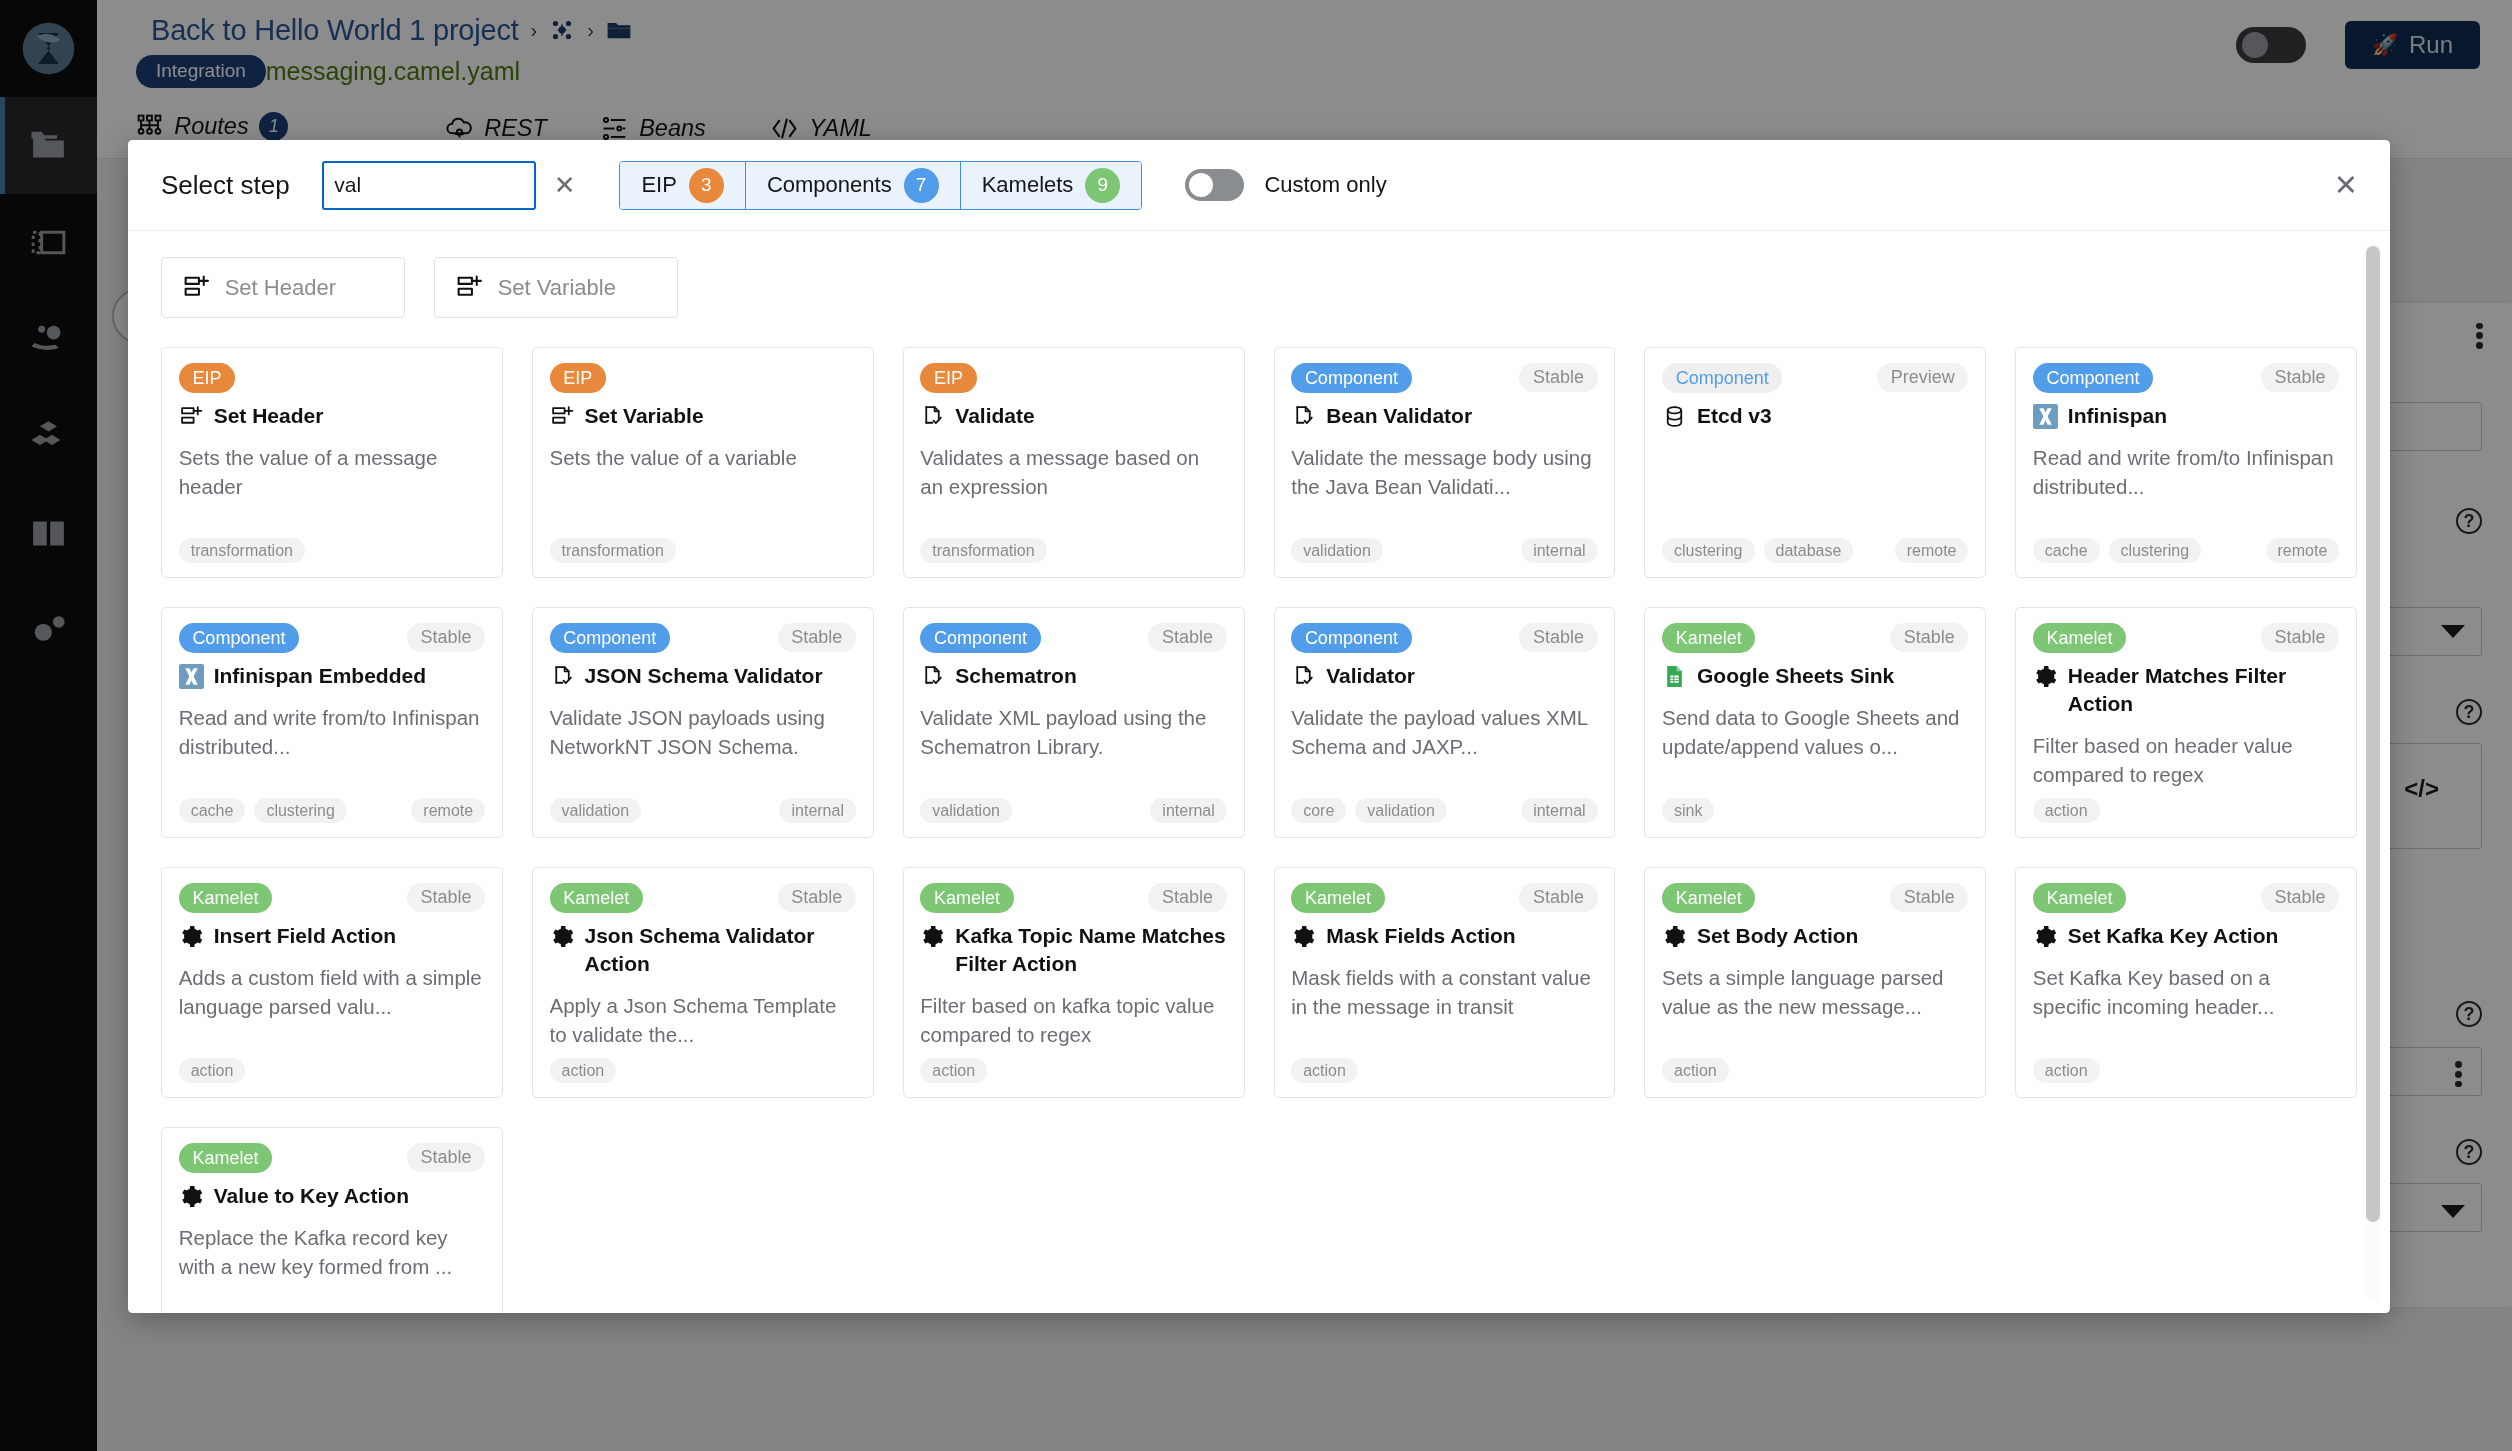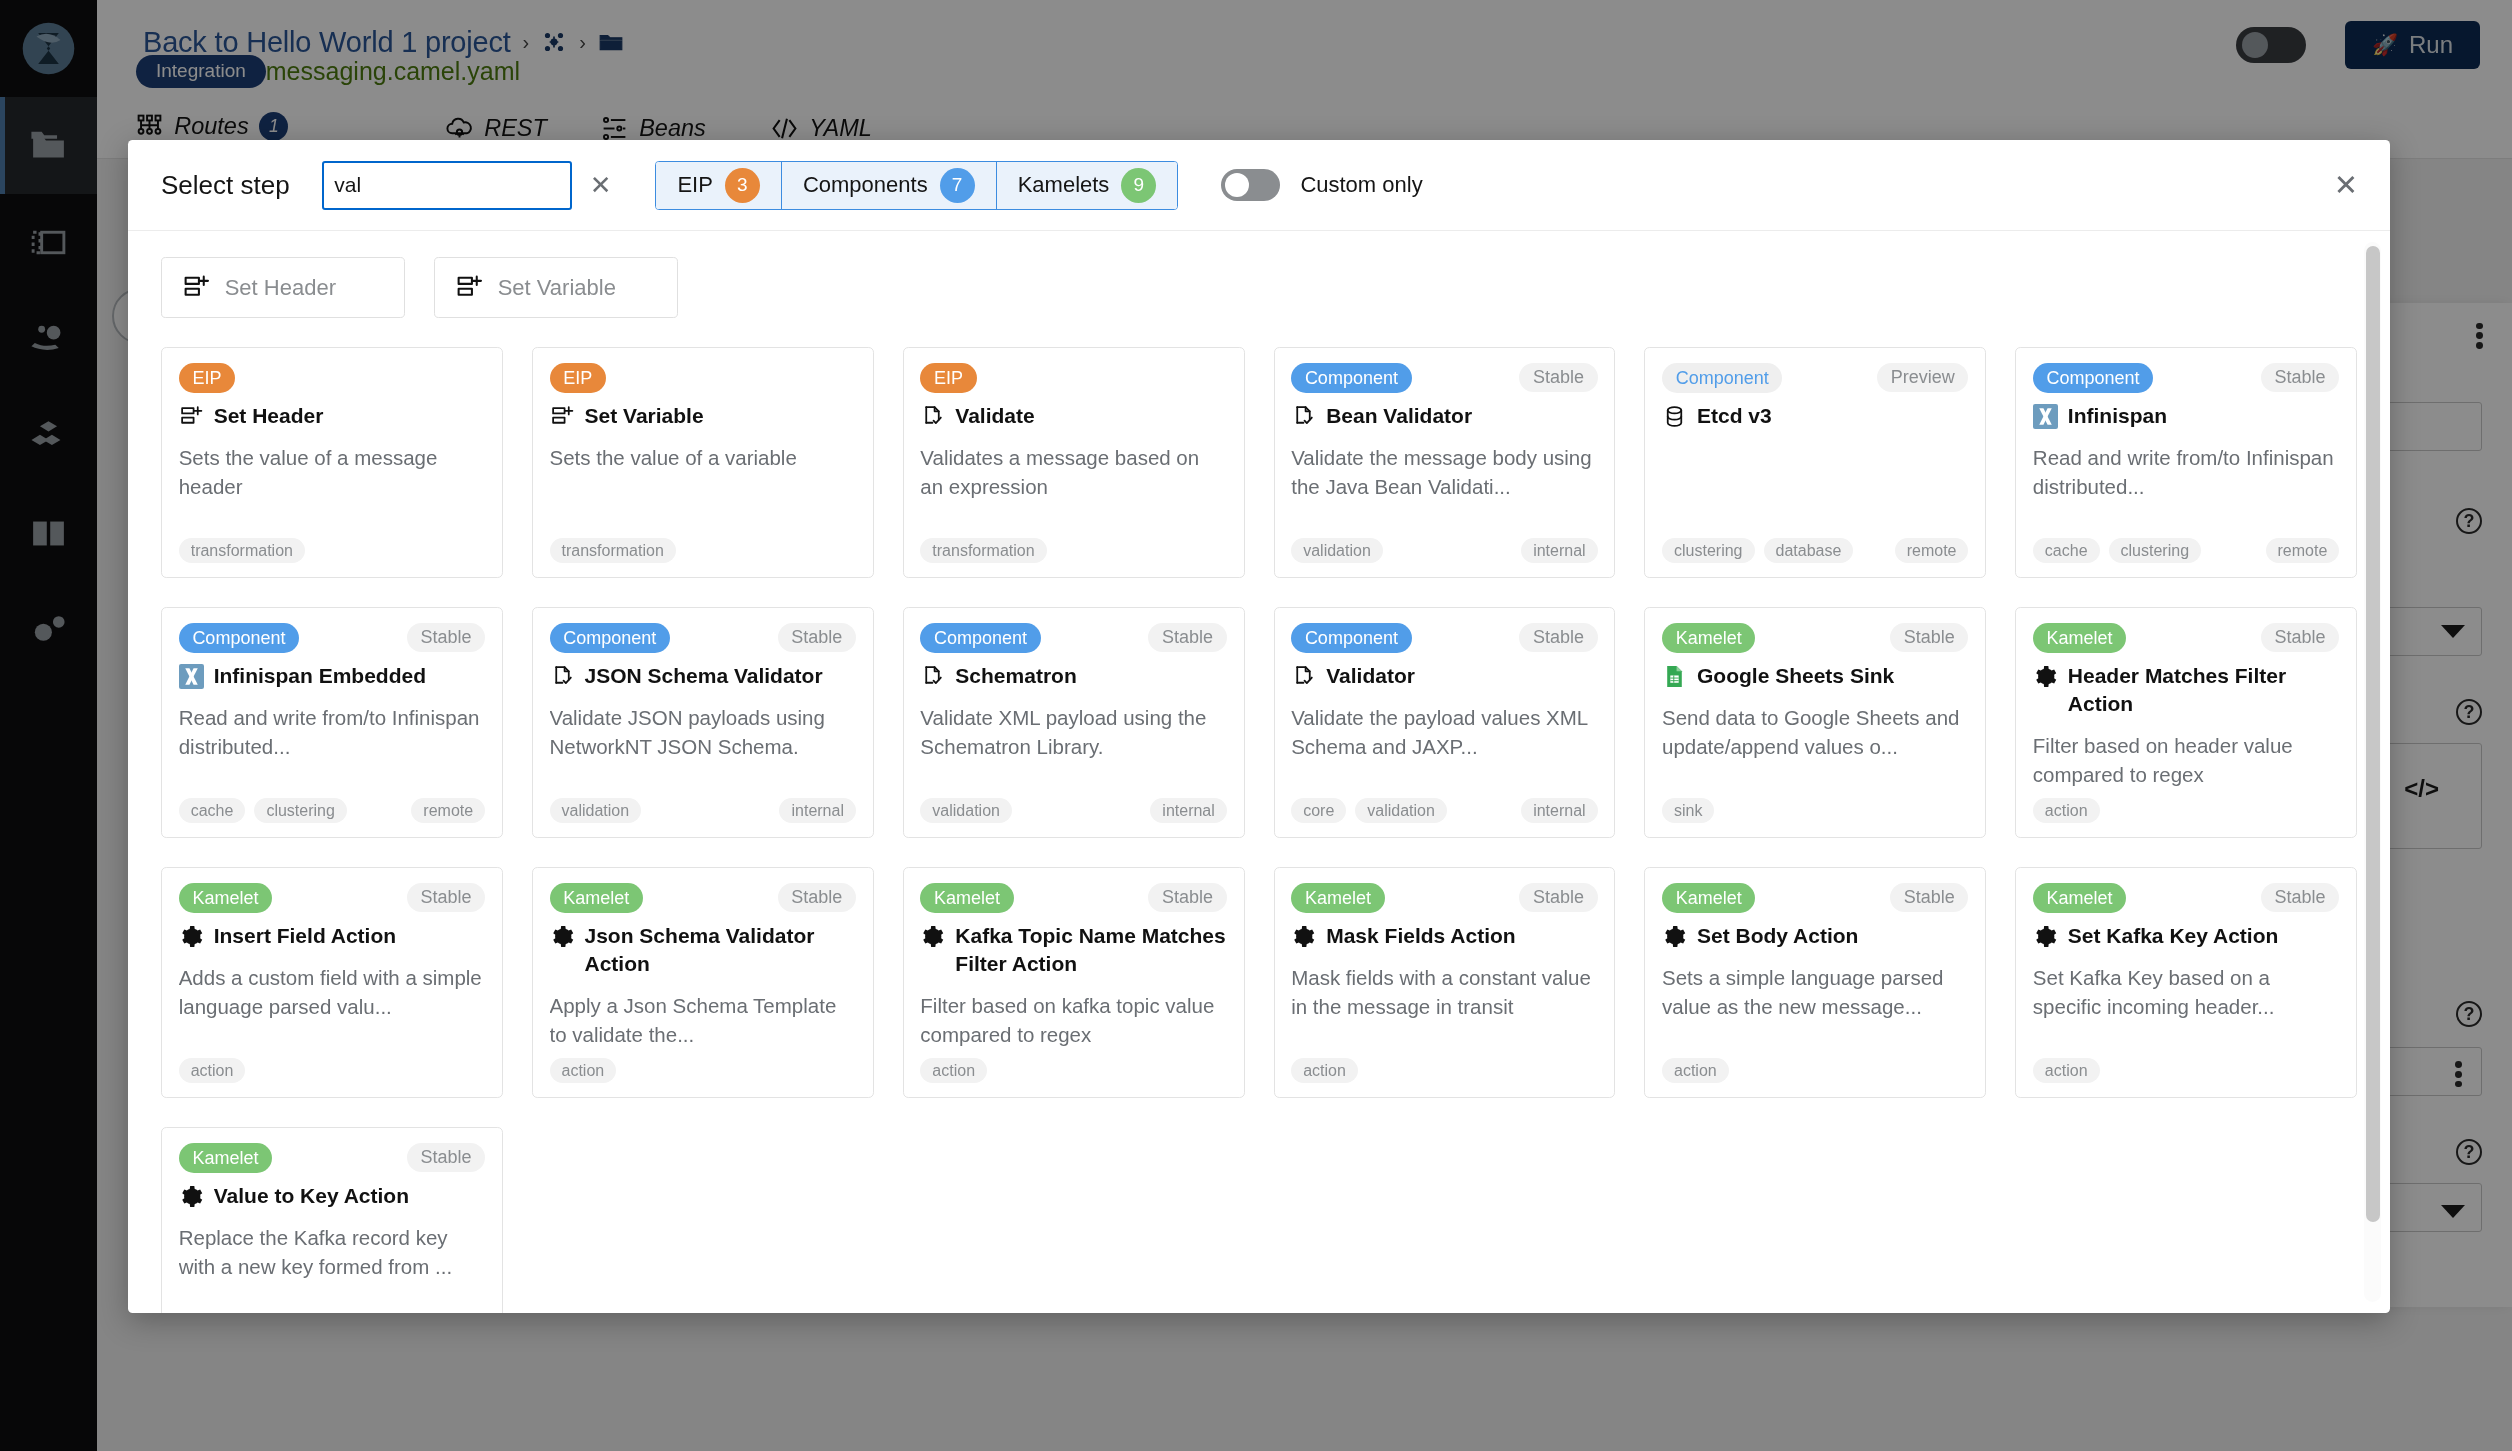--- a/index.html
+++ b/index.html
@@ -32,22 +32,22 @@
     content: ""; position: absolute; left: 0; top: 0; bottom: 0; width: 4.6px; background: #4f7fae;
   }
   .side-item svg { width: 41px; height: 41px; fill: #9aa0a6; }
 
   
   #topbar {
     position: absolute; left: 97px; top: 0; right: 0; height: 97px;
     background: #fff; z-index: 5;
   }
   #breadcrumb {
-    position: absolute; left: 46px; top: 13.7px;
-    display: flex; align-items: center; gap: 12px; margin-top: 12px;
+    position: absolute; left: 54px; top: 13.7px;
+    display: flex; align-items: center; gap: 12px;
   }
   #breadcrumb .crumb-link {
     font-size: 29px; color: #2b5797; font-weight: 400; letter-spacing: -0.2px;
   }
   #breadcrumb .sep { font-size: 20px; color: #444; }
   #breadcrumb .ic { width: 26px; height: 26px; display:inline-flex; }
   #breadcrumb .ic svg { width: 26px; height: 26px; fill: #1b3a66; stroke:#1b3a66; }
   #subline {
     position: absolute; left: 39px; top: 55px; display: flex; align-items: center; 
   }
@@ -123,21 +123,21 @@
     box-shadow: 0 7.6px 30px rgba(0,0,0,.28);
     display: flex; flex-direction: column; overflow: hidden;
   }
   #modal-header {
     height: 90px; flex: 0 0 90px; display: flex; align-items: center;
     padding: 0 33px; gap: 0; position: relative;
   }
   #modal-title { font-size: 26px; color: #151515; font-weight: 400; }
   #search-wrap { margin-left: 32px; position: relative; }
   #search-input {
-    width: 250px; height: 49px; border: 2.3px solid #0066cc; border-radius: 3px;
+    width: 214px; height: 49px; border: 2.3px solid #0066cc; border-radius: 3px;
     font-size: 21px; padding: 0 10.6px; color: #151515; outline: none;
     font-family: "Liberation Sans", sans-serif; background: #fff;
   }
   #search-input::placeholder { color: #9c9c9c; }
   #search-clear {
     margin-left: 18px; font-size: 26px; color: #6a6e73; background: none; border: 0; cursor: pointer;
     font-family: "Liberation Sans", sans-serif;
   }
   #filter-group {
     margin-left: 44px; display: flex; border: 1.5px solid #3c8ce0; border-radius: 3.8px; overflow: hidden;

